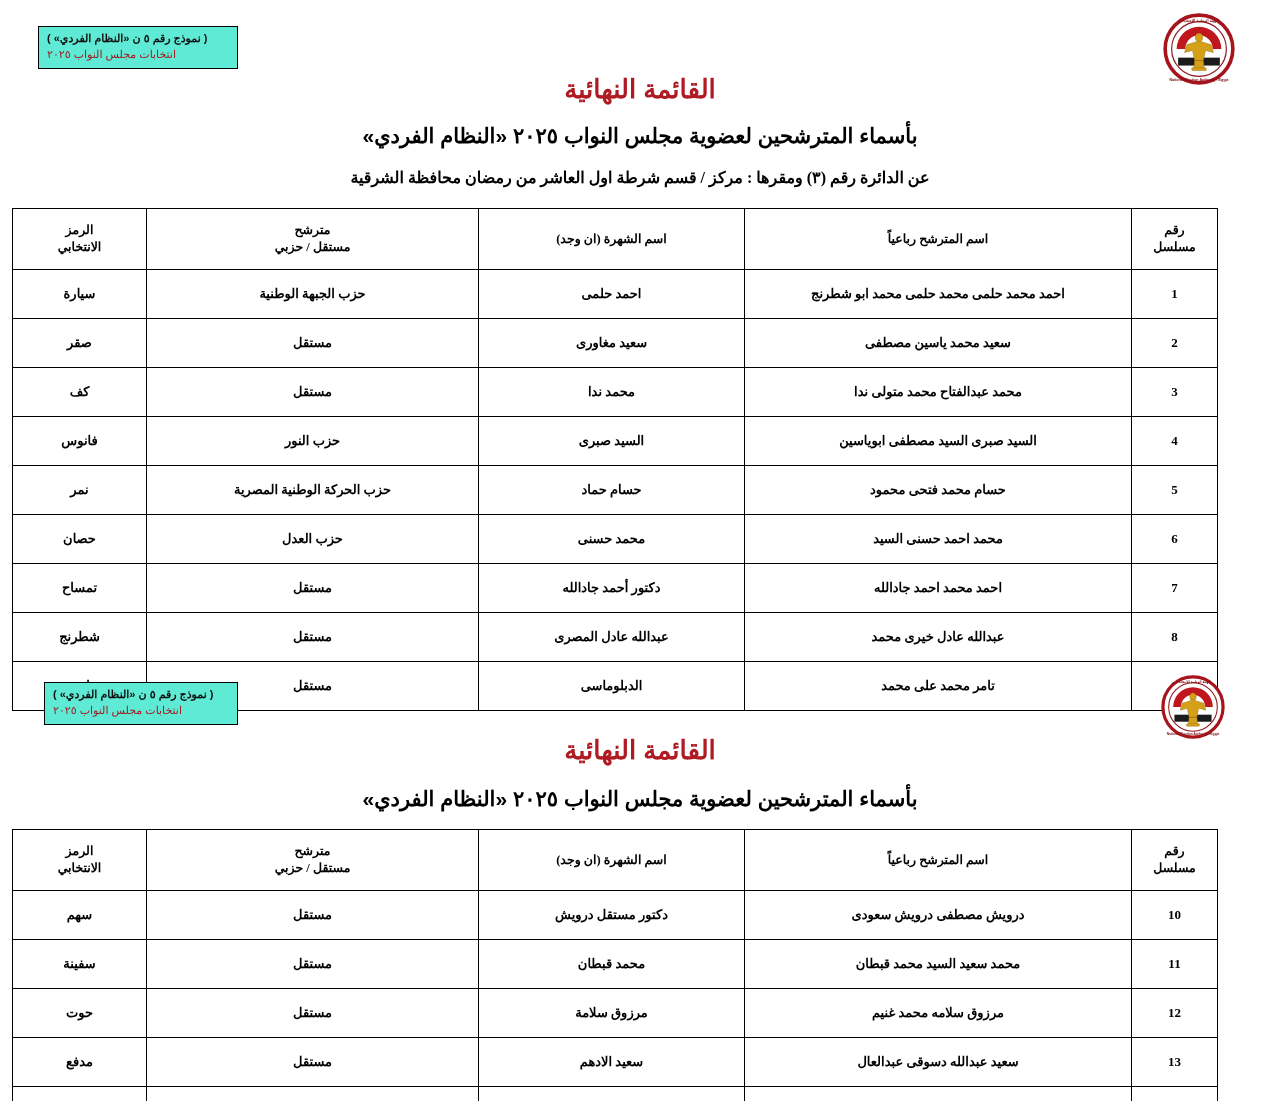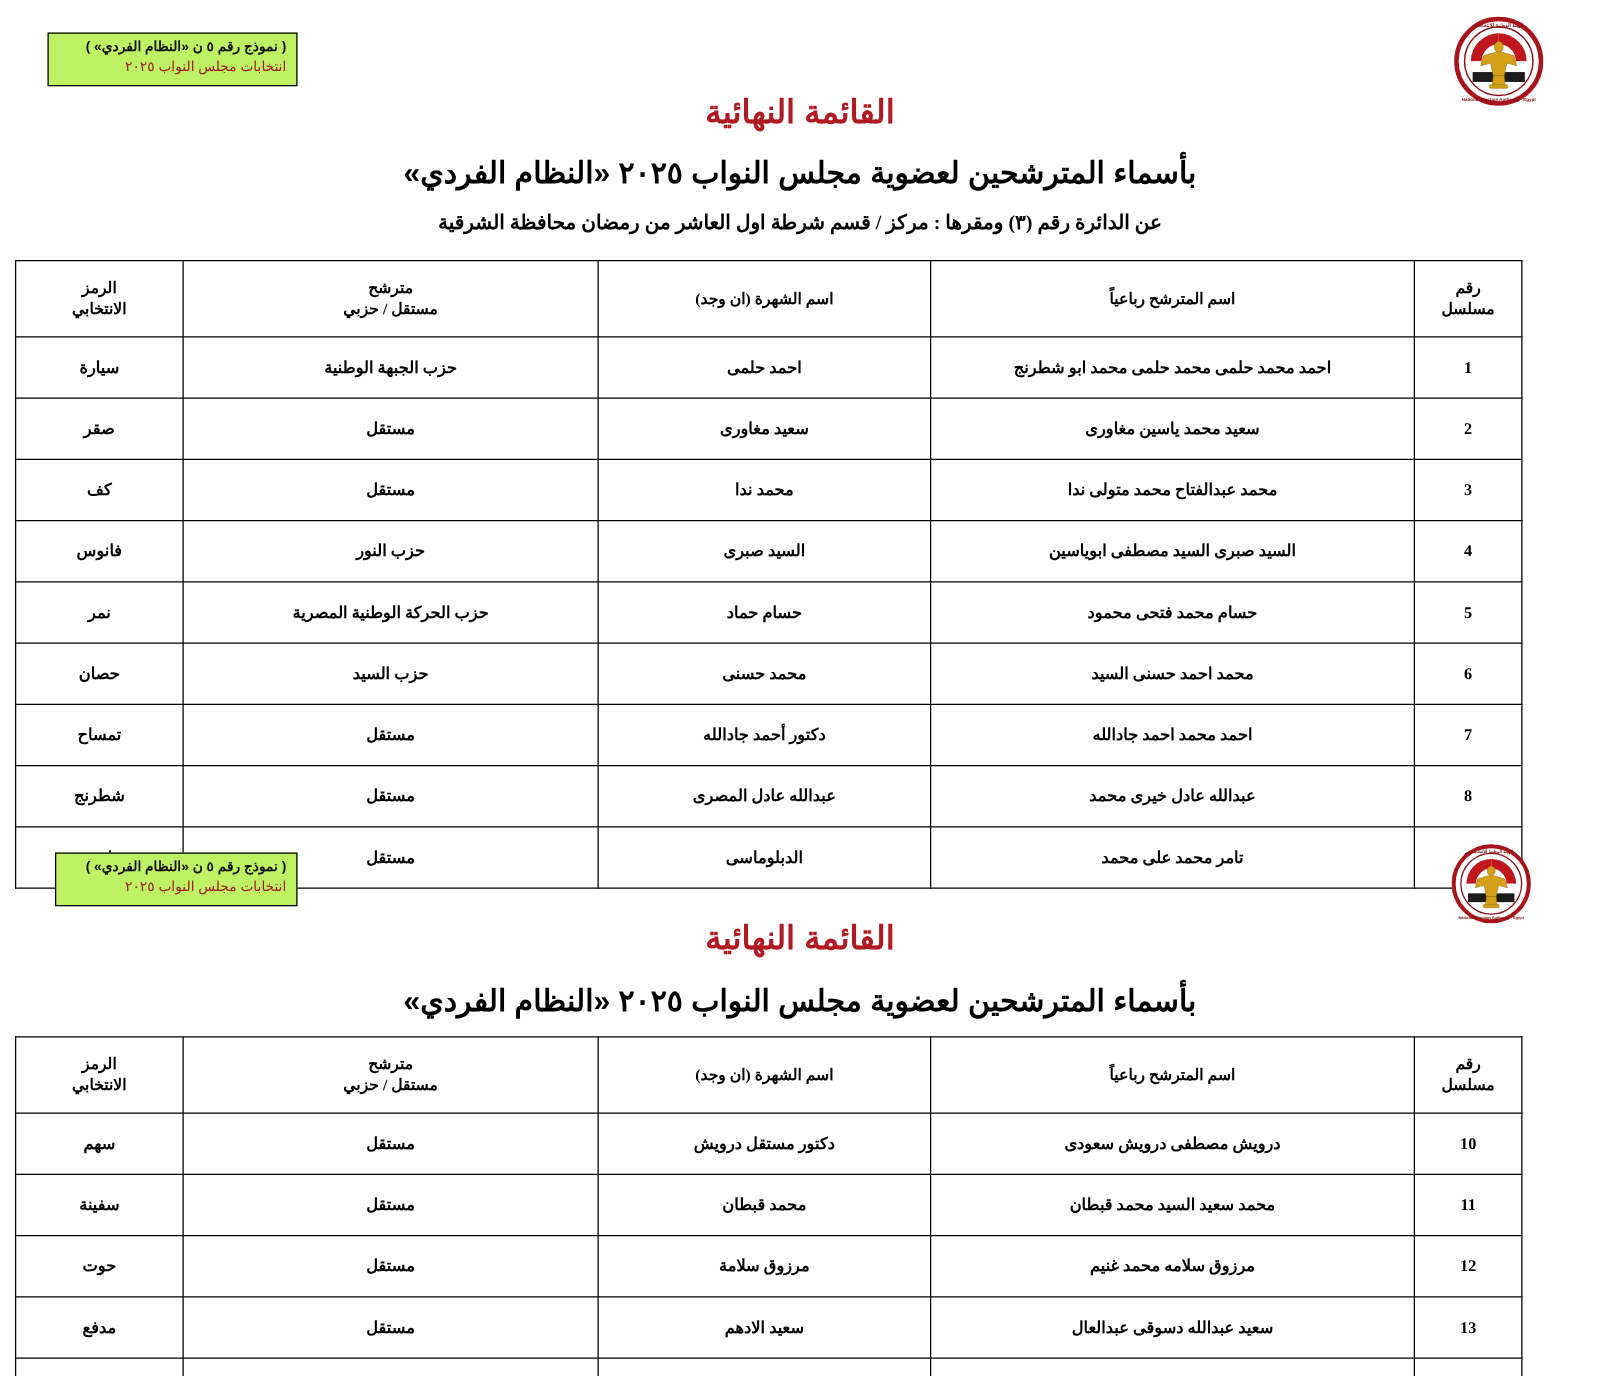--- a/index.html
+++ b/index.html
@@ -21,22 +21,22 @@
     width: 1280px;
   }
   .page-1 { height: 672px; }
   .page-2 { height: 429px; }
 
   
   .form-stamp {
     position: absolute;
     border: 1.4px solid #000;
     border-radius: 0;
-    background: #bef264;
-    text-align: right;
+    background: #5eead4;
+    text-align: left;
     padding: 4px 8px 5px 8px;
     line-height: 1.45;
     white-space: nowrap;
   }
   .form-stamp .line-1 {
     font-size: 11px;
     font-weight: bold;
     color: #111;
     font-family: "Liberation Sans", sans-serif;
   }
@@ -65,21 +65,21 @@
     font-size: 26px;
     font-family: "Liberation Sans", sans-serif;
     letter-spacing: 0px;
   }
   .title-sub {
     position: absolute;
     left: 0; right: 0;
     text-align: center;
     color: #000;
     font-weight: bold;
-    font-size: 24px;
+    font-size: 21px;
     font-family: "Liberation Sans", sans-serif;
   }
   .title-district {
     position: absolute;
     left: 0; right: 0;
     text-align: center;
     color: #000;
     font-weight: bold;
     font-size: 16px;
     font-family: "Liberation Serif", serif;
@@ -184,21 +184,21 @@
     <tbody>
       <tr>
         <td class="col-serial">1</td>
         <td class="col-name">احمد محمد حلمى محمد حلمى محمد ابو شطرنج</td>
         <td class="col-fame">احمد حلمى</td>
         <td class="col-party">حزب الجبهة الوطنية</td>
         <td class="col-symbol">سيارة</td>
       </tr>
       <tr>
         <td class="col-serial">2</td>
-        <td class="col-name">سعيد محمد ياسين مغاورى</td>
+        <td class="col-name">سعيد محمد ياسين مصطفى</td>
         <td class="col-fame">سعيد مغاورى</td>
         <td class="col-party">مستقل</td>
         <td class="col-symbol">صقر</td>
       </tr>
       <tr>
         <td class="col-serial">3</td>
         <td class="col-name">محمد عبدالفتاح محمد متولى ندا</td>
         <td class="col-fame">محمد ندا</td>
         <td class="col-party">مستقل</td>
         <td class="col-symbol">كف</td>
@@ -214,21 +214,21 @@
         <td class="col-serial">5</td>
         <td class="col-name">حسام محمد فتحى محمود</td>
         <td class="col-fame">حسام حماد</td>
         <td class="col-party">حزب الحركة الوطنية المصرية</td>
         <td class="col-symbol">نمر</td>
       </tr>
       <tr>
         <td class="col-serial">6</td>
         <td class="col-name">محمد احمد حسنى السيد</td>
         <td class="col-fame">محمد حسنى</td>
-        <td class="col-party">حزب السيد</td>
+        <td class="col-party">حزب العدل</td>
         <td class="col-symbol">حصان</td>
       </tr>
       <tr>
         <td class="col-serial">7</td>
         <td class="col-name">احمد محمد احمد جادالله</td>
         <td class="col-fame">دكتور أحمد جادالله</td>
         <td class="col-party">مستقل</td>
         <td class="col-symbol">تمساح</td>
       </tr>
       <tr>

